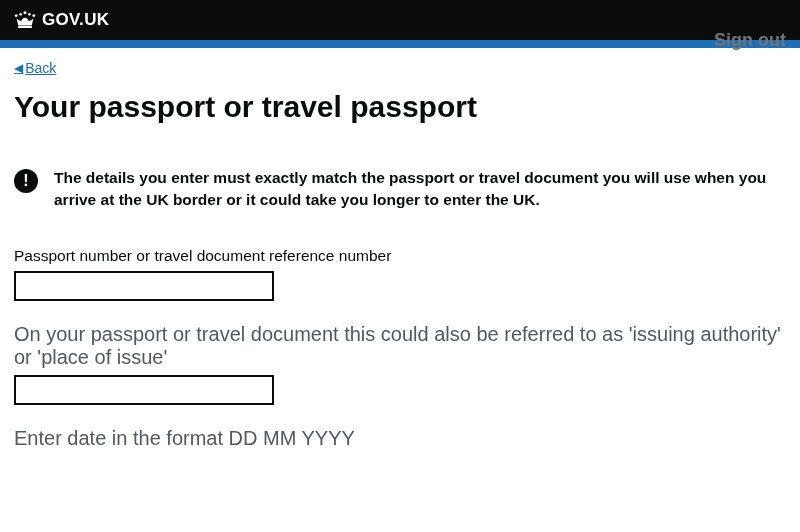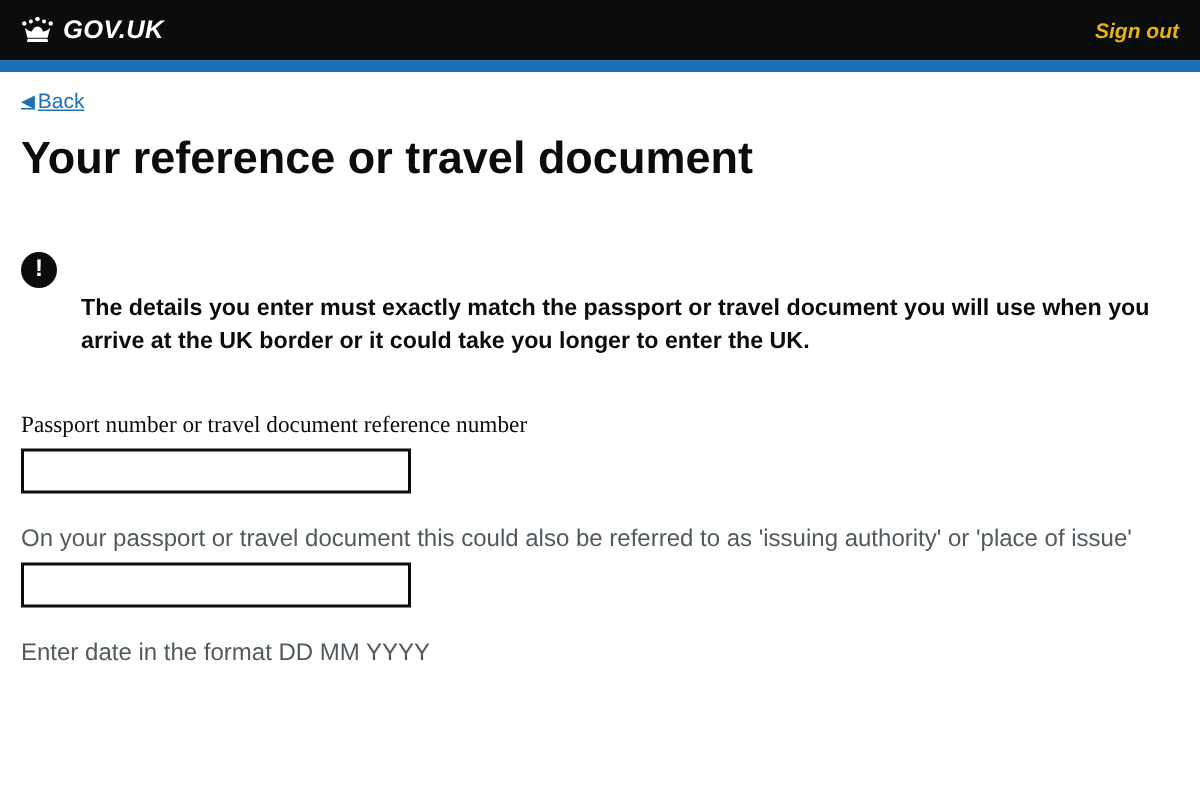--- a/index.html
+++ b/index.html
@@ -4,48 +4,47 @@
 <style>
   * { box-sizing: border-box; margin: 0; padding: 0; }
   html, body { font-family: Arial, Helvetica, sans-serif; background: #fff; color: #0b0c0c; }
   body { width: 800px; }
 
   .header {
     background: #0b0c0c;
     color: #fff;
     height: 40px;
     display: flex;
-    align-items: center;
     padding: 0 14px;
     position: relative;
-    font-style: italic;
   }
   .header .logo {
     display: flex;
     align-items: center;
     gap: 6px;
     font-weight: 700;
     font-size: 17px;
     letter-spacing: 0.3px;
   }
   .header .logo svg { width: 22px; height: 18px; display: block; }
   .header .service-name {
     position: absolute;
     left: 50%;
     transform: translateX(-50%);
     font-weight: 700;
     font-size: 17px;
   }
   .header .sign-out {
     margin-left: auto;
     font-weight: 700;
-    font-size: 14px;
-    color: #eab308;
+    font-size: 18px;
+    color: #737373;
     text-decoration: none;
     cursor: pointer;
+    margin-top: 30px;
   }
   .blue-bar { height: 8px; background: #1d70b8; }
 
   .container { padding: 10px 14px 20px 14px; }
 
   .back-link {
     display: inline-flex;
     align-items: center;
     gap: 2px;
     color: #1d70b8;
@@ -79,34 +78,32 @@
     font-size: 16px;
     display: flex;
     align-items: center;
     justify-content: center;
     margin-top: 2px;
   }
   .warning .text {
     font-weight: 700;
     font-size: 15.5px;
     line-height: 1.45;
-    margin-top: 29px;
   }
 
   .form-group { margin-bottom: 22px; }
   .form-label {
     display: block;
     font-size: 15.5px;
     font-weight: 400;
     margin-bottom: 6px;
-    font-family: Liberation Serif, serif;
   }
   .hint {
     color: #505a5f;
-    font-size: 16px;
+    font-size: 20px;
     margin: 0 0 6px 0;
   }
   .hint-last { margin-top: 4px; }
   input.text-input {
     width: 260px;
     height: 30px;
     border: 2px solid #0b0c0c;
     font-size: 16px;
     padding: 2px 6px;
     font-family: inherit;
@@ -128,21 +125,21 @@
 </div>
 <div class="blue-bar"></div>
 
 <div class="container">
 
   <a class="back-link">
     <span class="chevron">◀</span>
     <span>Back</span>
   </a>
 
-  <h1 class="page-title">Your reference or travel document</h1>
+  <h1 class="page-title">Your passport or travel passport</h1>
 
   <div class="warning">
     <div class="icon">!</div>
     <div class="text">The details you enter must exactly match the passport or travel document you will use when you arrive at the UK border or it could take you longer to enter the UK.</div>
   </div>
 
   <div class="form-group">
     <label class="form-label">Passport number or travel document reference number</label>
     <input type="text" class="text-input" value="" style="">
   </div>

